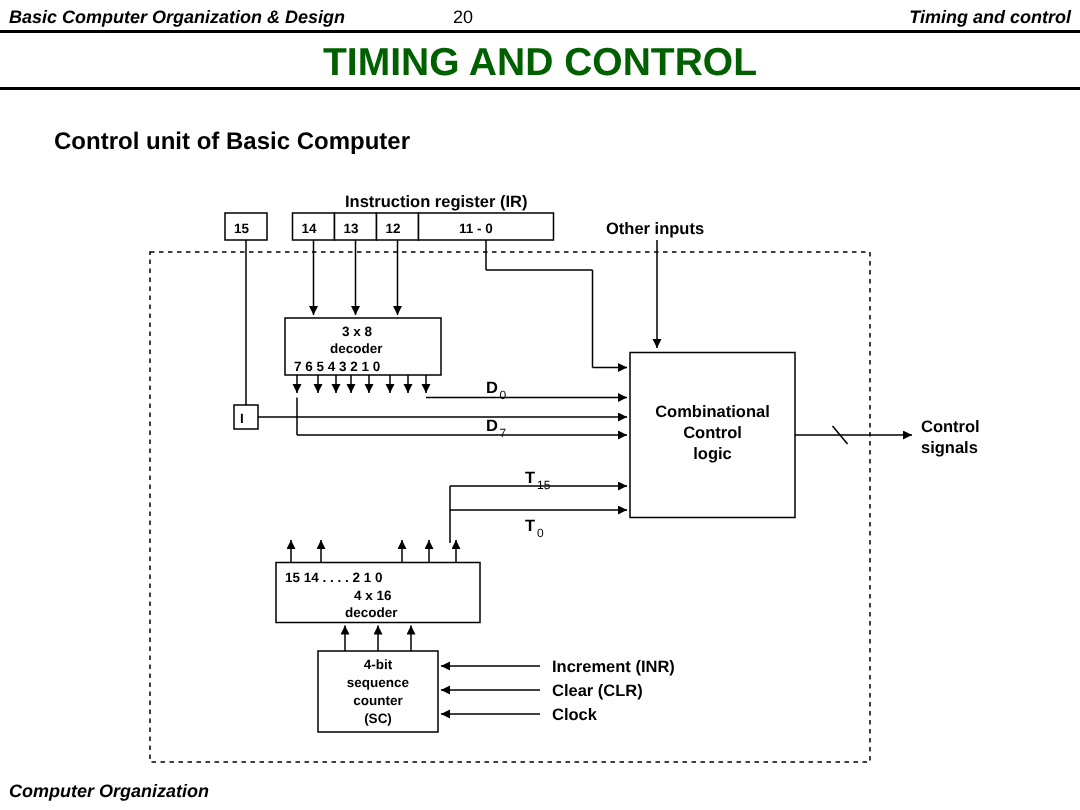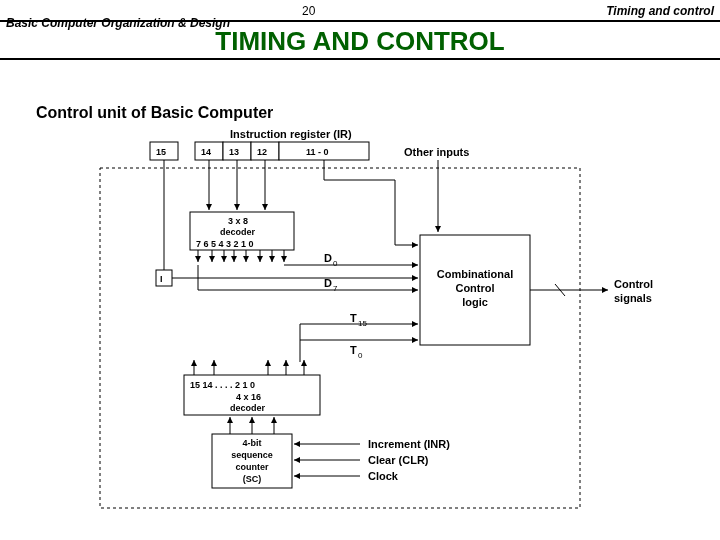--- a/index.html
+++ b/index.html
@@ -1,41 +1,42 @@
 <!DOCTYPE html>
 <html><head>
 <meta charset="utf-8">
 <style>
   html,body{margin:0;padding:0;font-family:Arial,Helvetica,sans-serif;background:#fff;}
   .page{position:relative;width:720px;height:540px;background:#fff;}
-  .hdr-left{position:absolute;left:6px;top:4px;font-size:12px;font-weight:bold;font-style:italic;margin-top:12px;}
+  .hdr-left{position:absolute;left:6px;top:4px;font-size:12px;font-weight:bold;font-style:italic;}
   .hdr-num{position:absolute;left:302px;top:4px;font-size:12px;}
   .hdr-right{position:absolute;right:6px;top:4px;font-size:12px;font-weight:bold;font-style:italic;}
   .title{position:absolute;left:0;right:0;top:26px;text-align:center;font-size:26px;font-weight:bold;color:#006000;}
   .rule{position:absolute;left:0;right:0;height:0;border-top:2px solid #000;}
   .ftr-left{position:absolute;left:6px;bottom:6px;font-size:12px;font-weight:bold;font-style:italic;}
   .ftr-right{position:absolute;right:6px;bottom:6px;font-size:12px;font-weight:bold;font-style:italic;}
-  .subtitle{position:absolute;left:36px;top:104px;font-size:16px;font-weight:bold;}
+  .subtitle{position:absolute;left:36px;top:86px;font-size:16px;font-weight:bold;}
   svg{position:absolute;left:0;top:0;}
   svg text{font-family:Arial,Helvetica,sans-serif;}
   .lbl{font-size:11px;font-weight:bold;}
   .sm{font-size:9px;font-weight:bold;}
   .sub{font-size:8px;}
 </style>
 </head>
 <body>
 
 <div class="page">
   <div class="hdr-left">Basic Computer Organization &amp; Design</div>
   <div class="hdr-num">20</div>
   <div class="hdr-right">Timing and control</div>
   <div class="rule" style="top:20px"></div>
   <div class="title">TIMING  AND  CONTROL</div>
   <div class="rule" style="top:58px"></div>
   <div class="subtitle">Control unit of Basic Computer</div>
+  <div class="ftr-left">Computer Organization</div>
 
   <svg width="720" height="540">
     <defs>
       <marker id="ah" markerWidth="8" markerHeight="8" refX="6" refY="3" orient="auto">
         <path d="M0,0 L6,3 L0,6 Z" fill="#000"></path>
       </marker>
     </defs>
 
     <rect x="100" y="168" width="480" height="340" fill="none" stroke="#000" stroke-dasharray="3,3"></rect>
 

